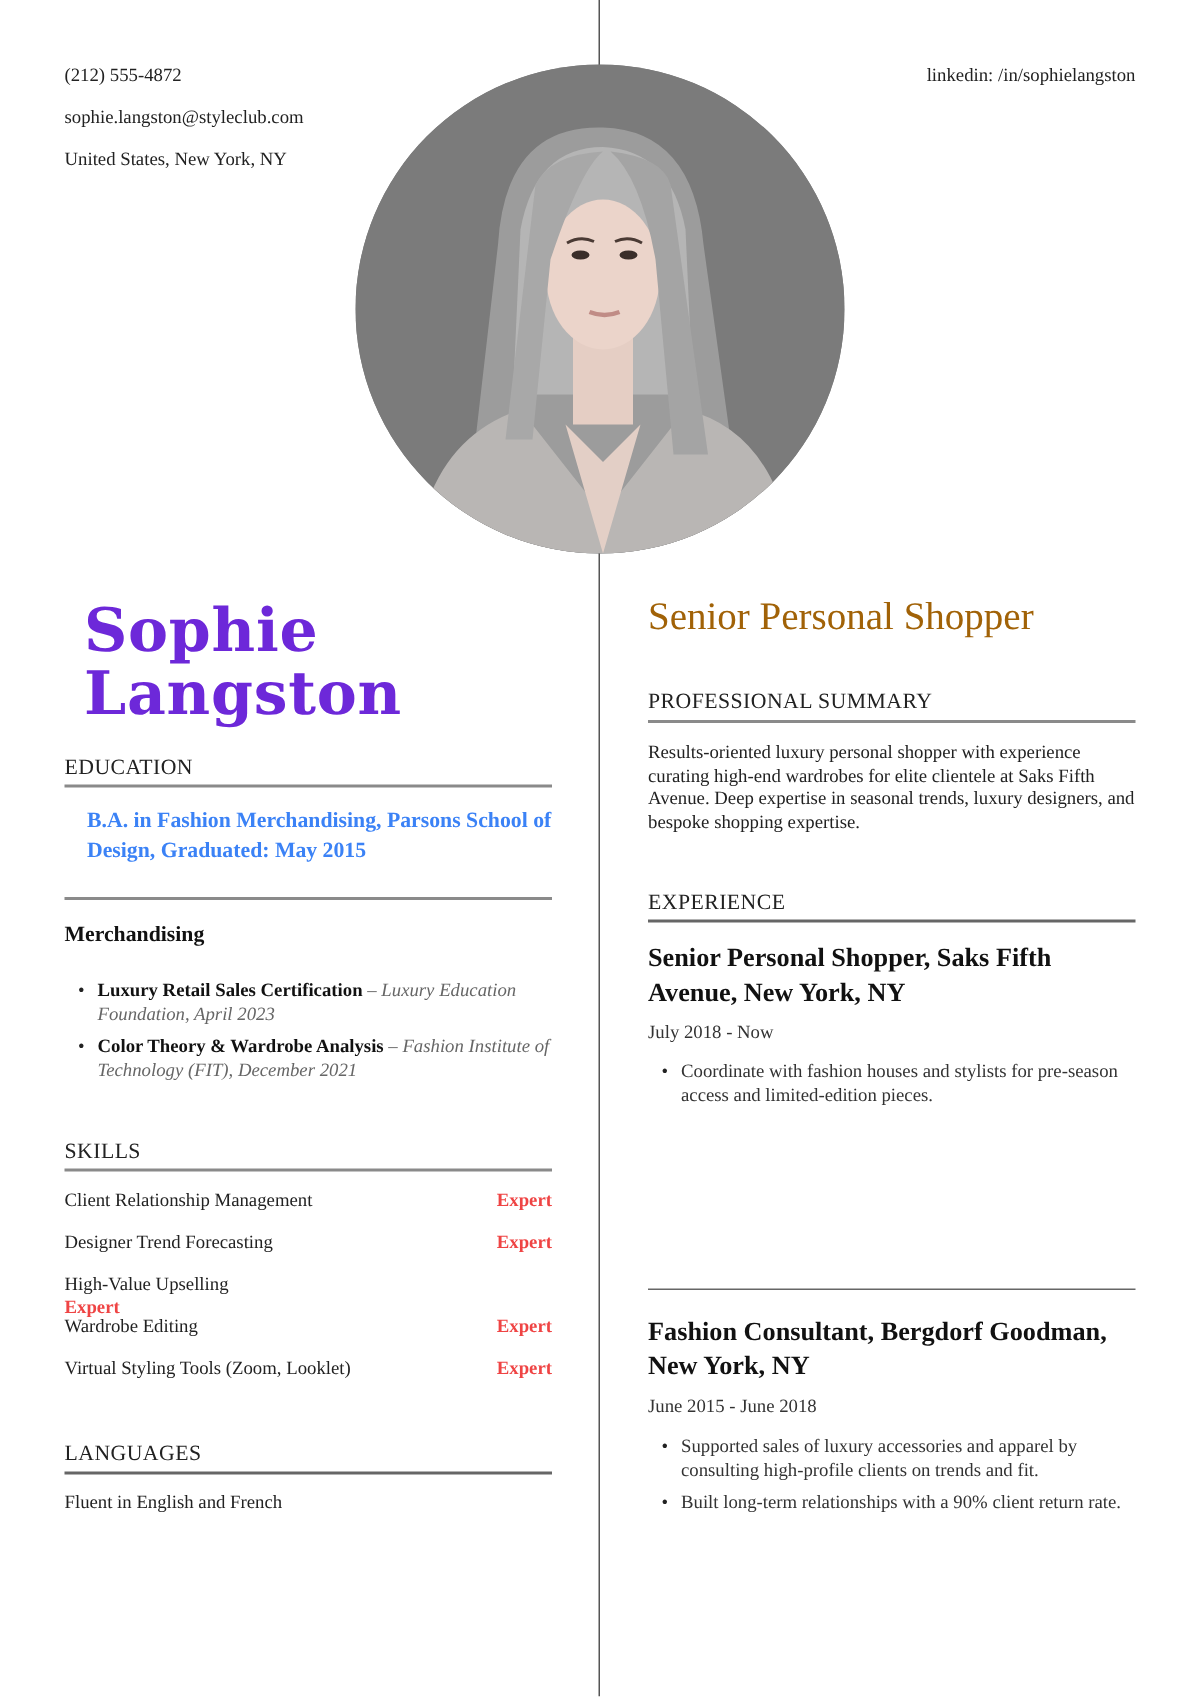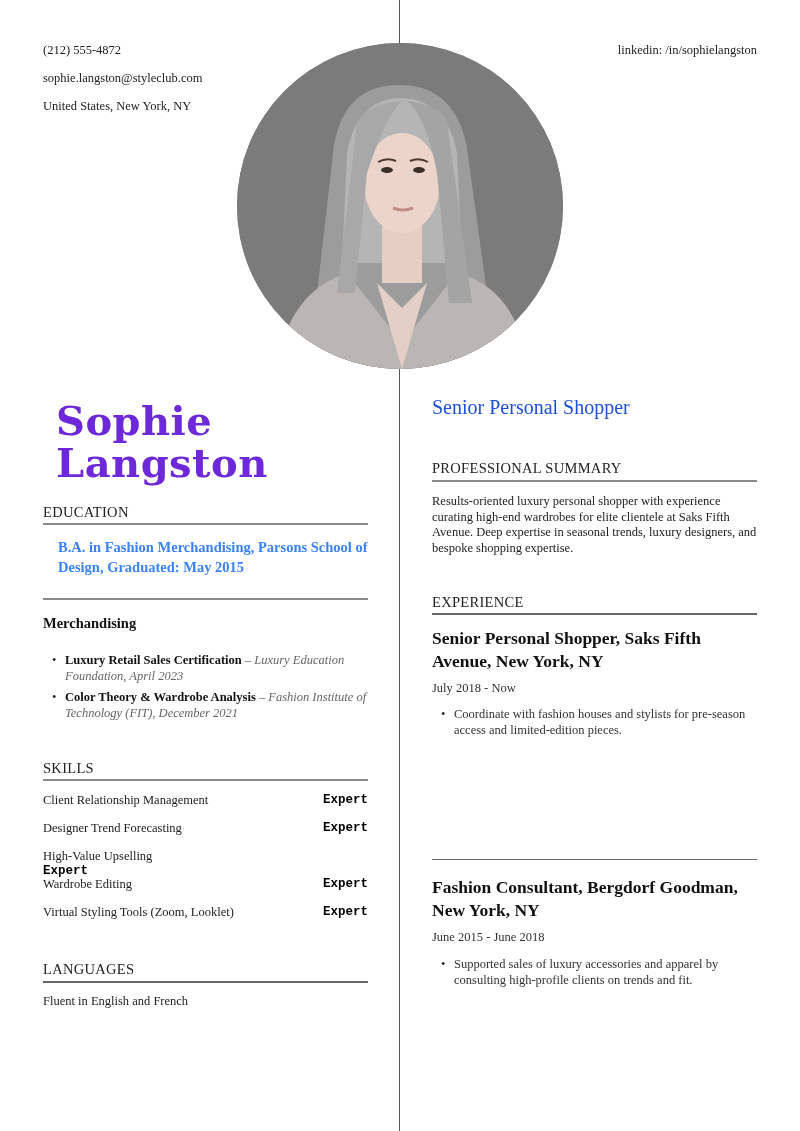--- a/index.html
+++ b/index.html
@@ -16,23 +16,23 @@
   .rule { position: absolute; height: 2px; background: #8a8a8a; }
   .rule.dark { background: #666; }
   .edu { position: absolute; left: 58px; top: 537px; width: 330px; font-weight: bold; font-size: 14.5px; line-height: 20px; color: #3b82f6; }
   .cert-title { position: absolute; left: 43px; top: 615px; font-weight: bold; font-size: 14.5px; color: #111; }
   ul.bul { position: absolute; margin: 0; padding: 0; list-style: none; }
   ul.bul li { position: relative; padding-left: 22px; font-size: 12.5px; line-height: 15.5px; margin-bottom: 6px; color: #333; }
   ul.bul li::before { content: "•"; position: absolute; left: 9px; top: 0; color: #222; }
   .cert-b { font-weight: bold; color: #111; }
   .cert-i { font-style: italic; color: #666; }
   .skill-row { position: absolute; left: 43px; width: 325px; font-size: 12.5px; color: #222; display: flex; justify-content: space-between; }
-  .skill-level { color: #000000; font-weight: bold; font-family: Liberation Mono, monospace; }
+  .skill-level { color: #ef4444; font-weight: bold; }
   .lang { position: absolute; left: 43px; top: 994px; font-size: 12.5px; color: #222; }
-  .job-title-big { position: absolute; left: 432px; top: 396px; font-size: 20px; color: #1d4ed8; }
+  .job-title-big { position: absolute; left: 432px; top: 396px; font-size: 26px; color: #a16207; }
   .summary { position: absolute; left: 432px; top: 494px; width: 330px; font-size: 12.5px; line-height: 15.5px; color: #222; }
   .job-h { position: absolute; left: 432px; width: 330px; font-weight: bold; font-size: 17.5px; line-height: 23px; color: #111; }
   .job-date { position: absolute; left: 432px; font-size: 12.5px; color: #333; }
 </style>
 </head>
 <body>
 
 <div class="vline"></div>
 
 <div class="contact" style="left:43px;top:43px;">(212) 555-4872</div>
@@ -126,13 +126,14 @@
 <div class="job-date" style="top:681px;">July 2018 - Now</div>
 <ul class="bul" style="left:432px;top:707px;width:330px;">
   <li>Coordinate with fashion houses and stylists for pre-season access and limited-edition pieces.</li>
 </ul>
 <div class="rule dark" style="left:432px;top:859px;width:325px;height:1px;"></div>
 
 <div class="job-h" style="top:876px;">Fashion Consultant, Bergdorf Goodman, New York, NY</div>
 <div class="job-date" style="top:930px;">June 2015 - June 2018</div>
 <ul class="bul" style="left:432px;top:957px;width:330px;">
   <li>Supported sales of luxury accessories and apparel by consulting high-profile clients on trends and fit.</li>
+  <li>Built long-term relationships with a 90% client return rate.</li>
 </ul>
 
 </body></html>

